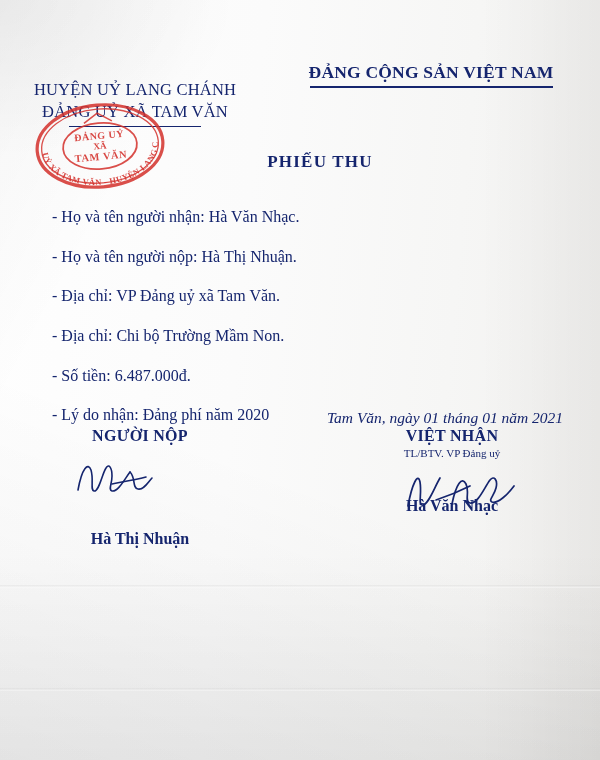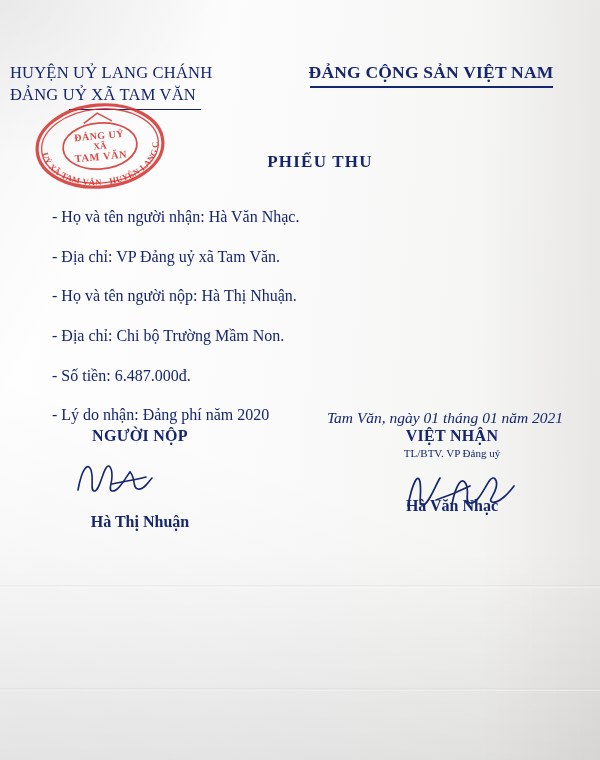--- a/index.html
+++ b/index.html
@@ -55,23 +55,23 @@
   .header {
     position: absolute;
     top: 62px;
     left: 0;
     width: 600px;
     height: 60px;
   }
   .header-left {
     position: absolute;
     left: 10px;
-    top: 0;
+    top: 17px;
     width: 250px;
-    text-align: left;
+    text-align: center;
     line-height: 1.35;
   }
   .header-left .line1 {
     font-size: 16.5px;
     letter-spacing: 0.2px;
     white-space: nowrap;
   }
   .header-left .line2 {
     font-size: 16.5px;
     font-weight: normal;
@@ -179,21 +179,21 @@
   .sig-sub {
     font-size: 11px;
     margin-top: 2px;
     white-space: nowrap;
   }
   .sig-name {
     font-size: 16px;
     font-weight: bold;
     white-space: nowrap;
   }
-  .sig-left .sig-name { margin-top: 68px; }
+  .sig-left .sig-name { margin-top: 85px; }
   .sig-right .sig-name { margin-top: 38px; }
 
   .scribble {
     position: absolute;
     pointer-events: none;
   }
   .scribble-left { left: 72px; top: 458px; }
   .scribble-right { left: 400px; top: 470px; }
 </style>
 </head>
@@ -239,22 +239,22 @@
         <text x="76" y="51" font-size="9" text-anchor="middle">XÃ</text>
         <text x="76" y="62" font-size="10.5" text-anchor="middle" letter-spacing="0.5">TAM VĂN</text>
       </g>
     </svg>
   </div>
 
   <div class="doc-title">PHIẾU THU</div>
 
   <div class="body-list">
     <div class="row">- Họ và tên người nhận: Hà Văn Nhạc.</div>
+    <div class="row">- Họ và tên người nộp: Hà Thị Nhuận.</div>
     <div class="row">- Địa chỉ: VP Đảng uỷ xã Tam Văn.</div>
-    <div class="row">- Họ và tên người nộp: Hà Thị Nhuận.</div>
     <div class="row">- Địa chỉ: Chi bộ Trường Mầm Non.</div>
     <div class="row">- Số tiền: 6.487.000đ.</div>
     <div class="row">- Lý do nhận: Đảng phí  năm 2020</div>
   </div>
 
   <div class="date-line">Tam Văn, ngày 01 tháng  01 năm 2021</div>
 
   <div class="sig-left">
     <div class="sig-role">NGƯỜI NỘP</div>
     <div class="sig-name">Hà Thị Nhuận</div>

